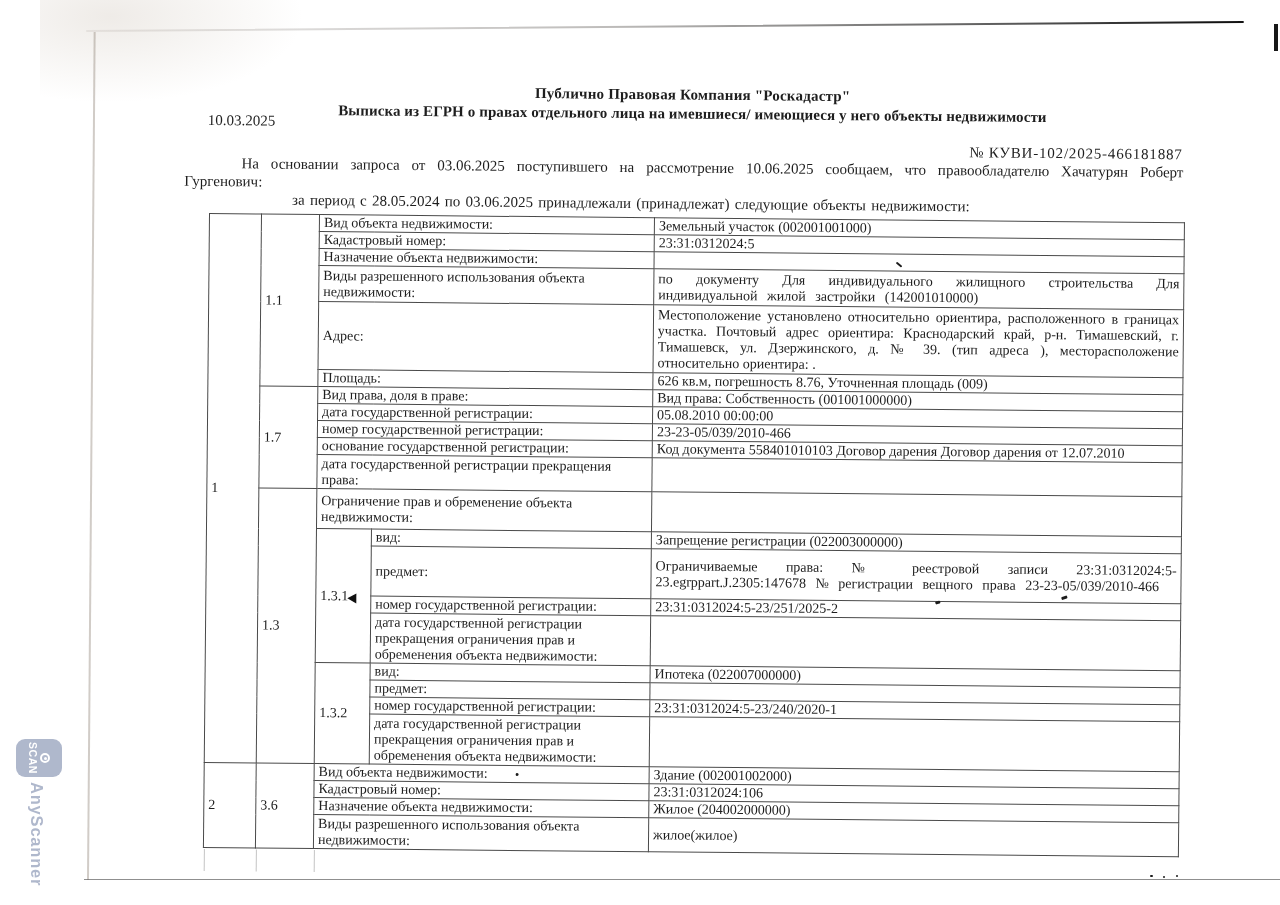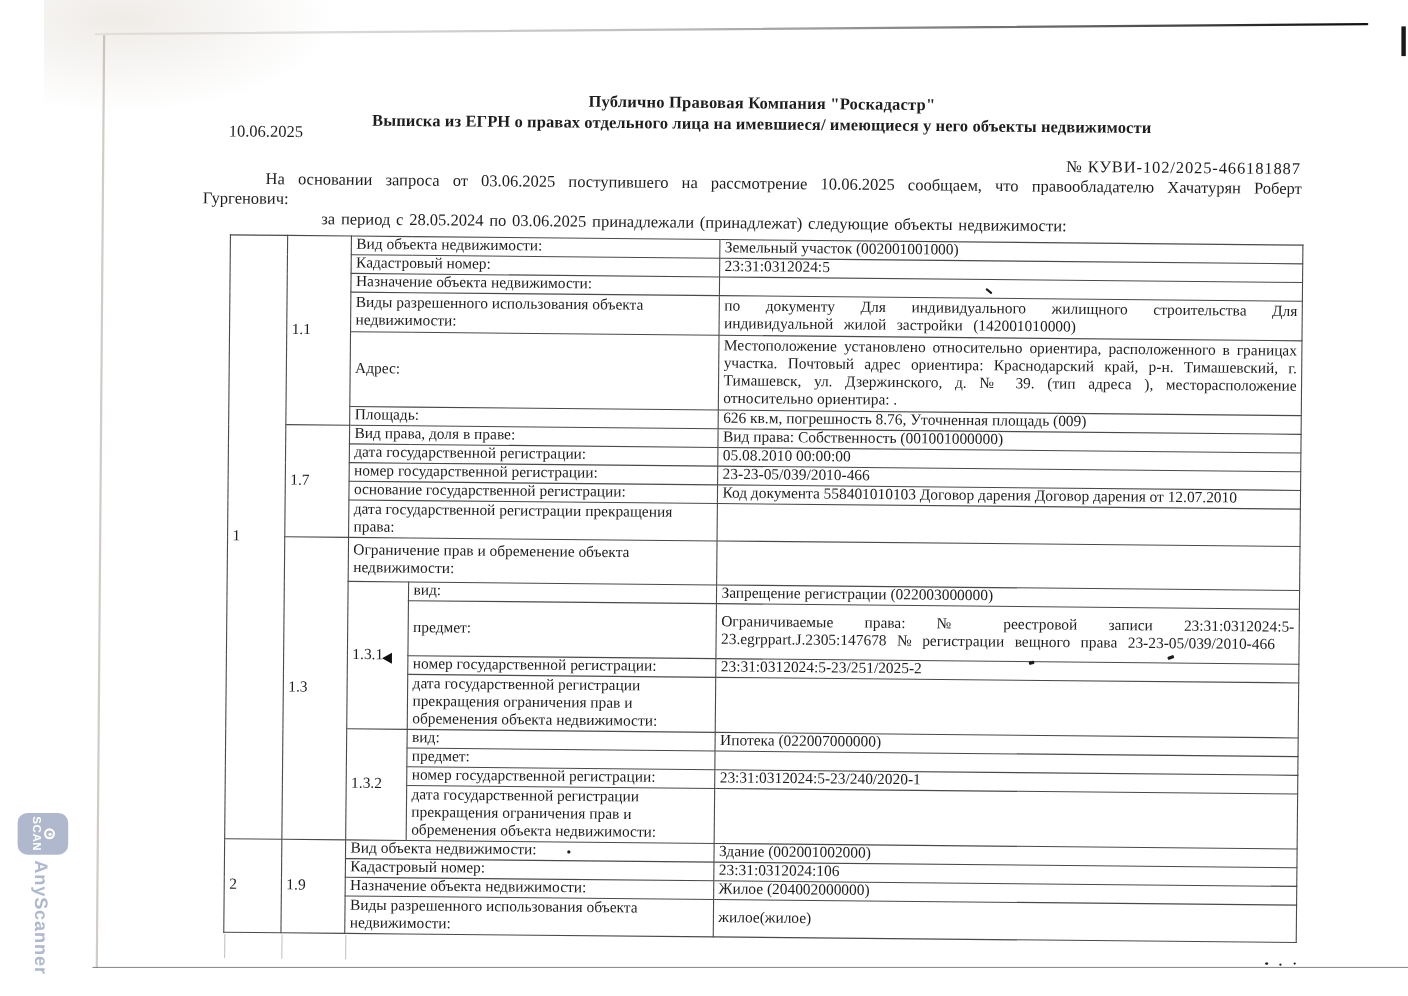--- a/index.html
+++ b/index.html
@@ -74,21 +74,21 @@
   <div class="wm-logo">
     <span class="wm-ring">
         <span class="wm-dot"></span>
       </span>
     <span class="wm-logo-text">SCAN</span>
   </div>
   <div class="wm-brand">AnyScanner</div>
 
   <div class="doc">
 
-    <div class="hdr-date">10.06.2025</div>
+    <div class="hdr-date">10.03.2025</div>
     <div class="hdr-center">
       <div class="hdr-org">Публично Правовая Компания "Роскадастр"</div>
       <div class="hdr-title">Выписка из ЕГРН о правах отдельного лица на имевшиеся/ имеющиеся у него объекты недвижимости</div>
     </div>
     <div class="hdr-number">№ КУВИ-102/2025-466181887</div>
     <div class="intro">На основании запроса от 03.06.2025 поступившего на рассмотрение 10.06.2025 сообщаем, что правообладателю Хачатурян Роберт Гургенович:</div>
     <div class="period">за период с 28.05.2024 по 03.06.2025 принадлежали (принадлежат) следующие объекты недвижимости:</div>
 
     <table class="egrn">
       <colgroup>
@@ -180,21 +180,21 @@
         <tr style="height:17px">
           <td class="lbl">номер государственной регистрации:</td>
           <td class="val">23:31:0312024:5-23/240/2020-1</td>
         </tr>
         <tr style="height:50px">
           <td class="lbl">дата государственной регистрации прекращения ограничения прав и обременения объекта недвижимости:</td>
           <td class="val"></td>
         </tr>
         <tr style="height:17px">
           <td class="num" rowspan="4">2</td>
-          <td class="num" rowspan="4">1.9</td>
+          <td class="num" rowspan="4">3.6</td>
           <td class="lbl" colspan="2">Вид объекта недвижимости:</td>
           <td class="val">Здание (002001002000)</td>
         </tr>
         <tr style="height:17px">
           <td class="lbl" colspan="2">Кадастровый номер:</td>
           <td class="val">23:31:0312024:106</td>
         </tr>
         <tr style="height:17px">
           <td class="lbl" colspan="2">Назначение объекта недвижимости:</td>
           <td class="val">Жилое (204002000000)</td>

